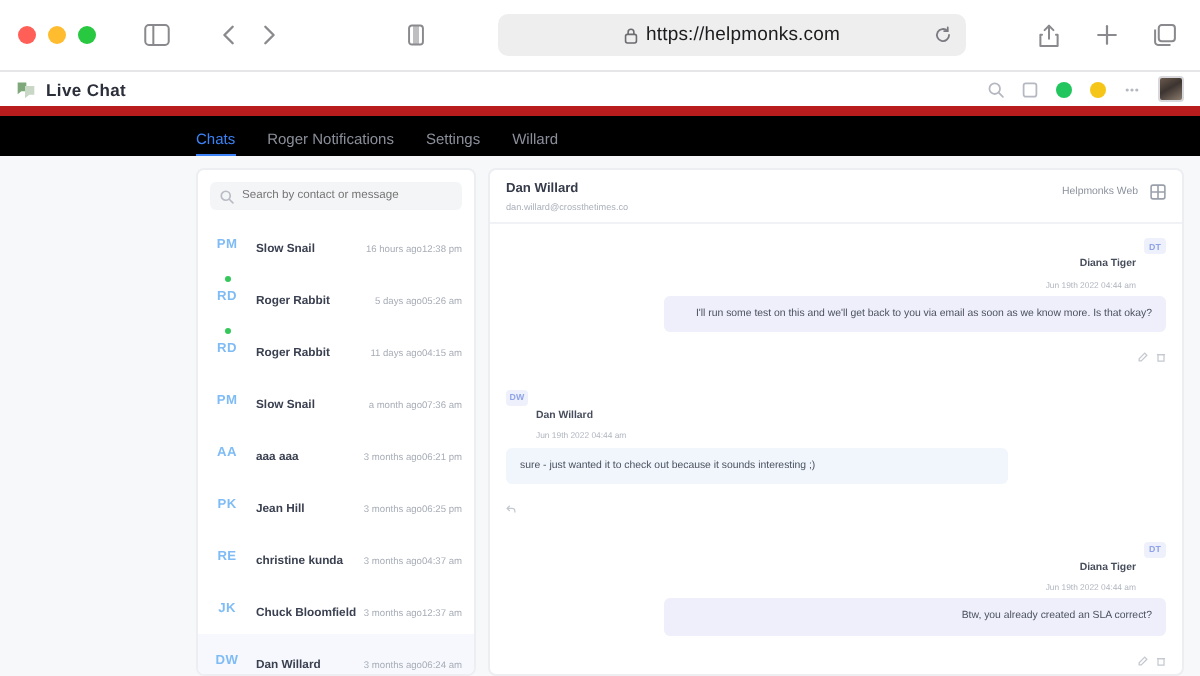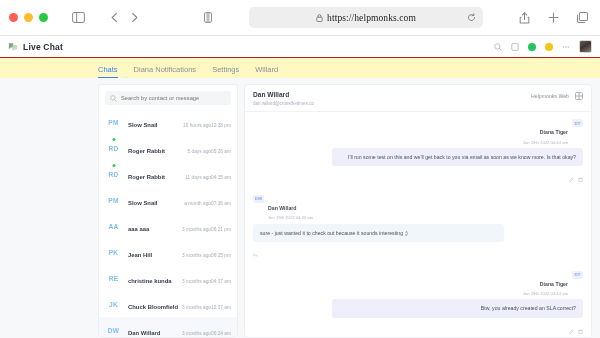--- a/index.html
+++ b/index.html
@@ -40,37 +40,36 @@
     flex: 1 1 auto;
     height: 21px;
     background: #eeeeef;
     border-radius: 5px;
     display: flex;
     align-items: center;
     justify-content: center;
     position: relative;
     margin: 0 24px;
     max-width: 330px;
-    font-family: Liberation Serif, serif;
   }
   .url-inner { display: flex; align-items: center; gap: 4px; }
   .lock-icon { color: #6b6b70; display: flex; }
   .url-text { font-size: 9.5px; color: #1c1c1e; letter-spacing: 0.01em; }
   .reload-icon { position: absolute; right: 7px; color: #7a7a80; display: flex; }
 
   .chrome-right { display: flex; align-items: center; gap: 11px; margin-left: auto; }
 
   
   .app-topbar {
     height: 22px;
     background: #ffffff;
     display: flex;
     align-items: center;
     padding: 0 8px;
-    border-bottom: 1px solid #b91c1c;
+    border-bottom: 5px solid #b91c1c;
     position: relative;
   }
   .brand { display: flex; align-items: center; gap: 5px; }
   .brand-logo { width: 10px; height: 10px; display: block; }
   .brand-name { font-size: 8.5px; font-weight: bold; color: #2b2f3a; letter-spacing: .2px; }
 
   .app-topbar-right { display: flex; align-items: center; gap: 9px; margin-left: auto; }
   .mini-icon { color: #b5b8c0; display: flex; }
   .status-dot { width: 8px; height: 8px; border-radius: 50%; position: relative; }
   .status-dot.green { background: #22c55e; }
@@ -81,21 +80,21 @@
     border: 1px solid #d8d8dc;
   }
 
   
   .tabs-row {
     height: 20px;
     display: flex;
     align-items: flex-end;
     gap: 16px;
     padding-left: 98px;
-    background: #fef9c3;
+    background: #000000;
   }
   .tab {
     font-size: 7.5px;
     color: #8b8f9a;
     padding-bottom: 3px;
     border-bottom: 1.3px solid transparent;
     cursor: pointer;
     white-space: nowrap;
   }
   .tab.active { color: #3b82f6; border-bottom-color: #3b82f6; }
@@ -335,21 +334,21 @@
           <circle cx="5" cy="5" r="1"></circle>
           <circle cx="8" cy="5" r="1"></circle>
         </svg>
     </span>
     <span class="avatar-photo"></span>
   </div>
 </div>
 
 <div class="tabs-row">
   <span class="tab active">Chats</span>
-  <span class="tab">Diana Notifications</span>
+  <span class="tab">Roger Notifications</span>
   <span class="tab">Settings</span>
   <span class="tab">Willard</span>
 </div>
 
 <div class="workspace">
 
   <div class="conv-list">
     <div class="search-wrap">
       <div class="search-box">
         <svg width="7" height="7" viewBox="0 0 10 10" fill="none" stroke="currentColor" stroke-width="1.2">

